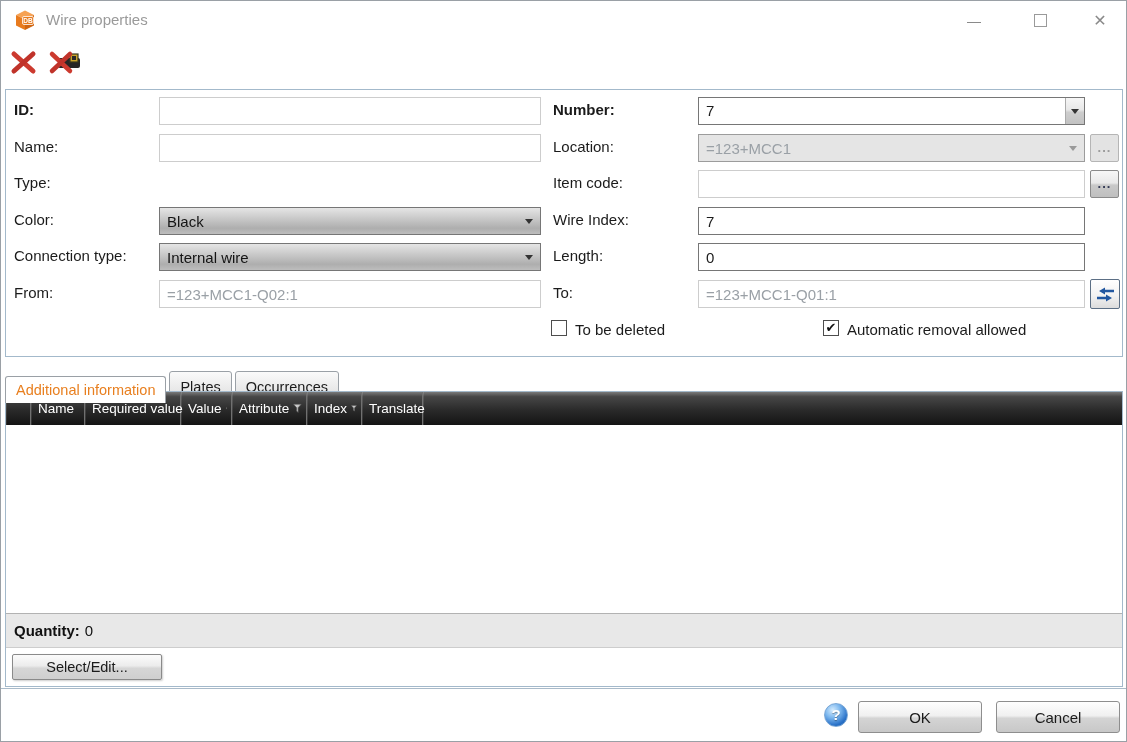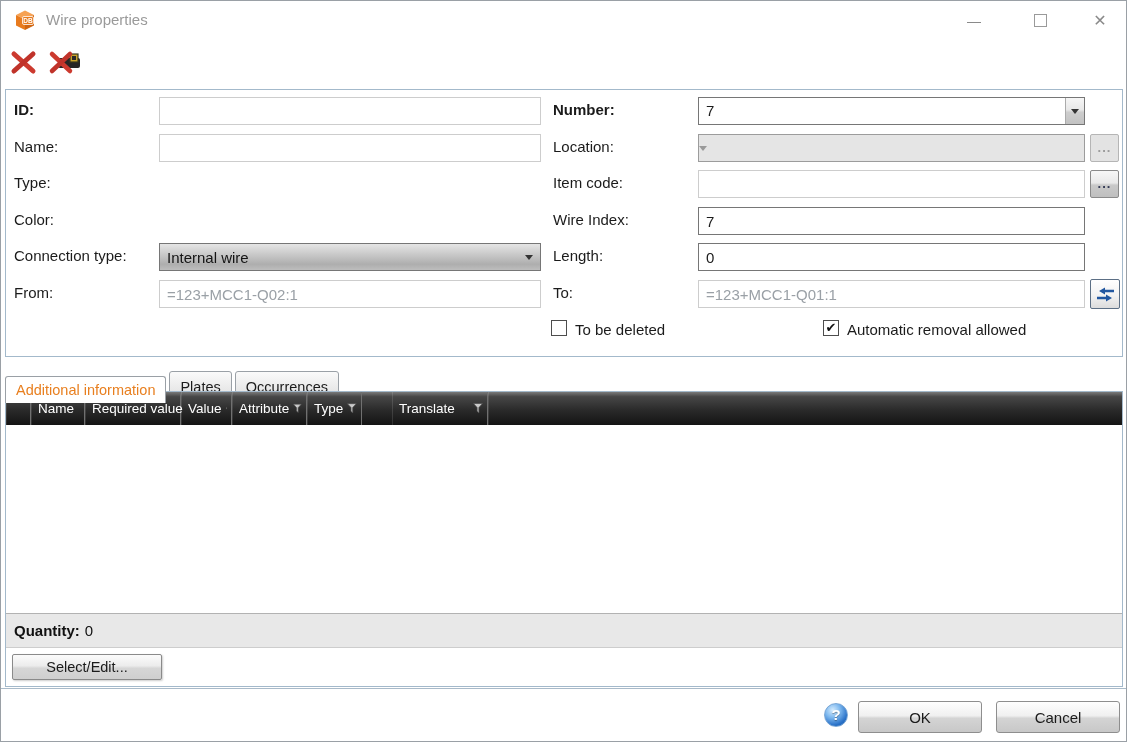--- a/index.html
+++ b/index.html
@@ -183,40 +183,45 @@
 
     <span class="lbl b" style="left:8px; top:11px;">ID:</span>
     <input class="txt" style="left: 153px; top: 7px; width: 382px;" value="">
 
     <span class="lbl" style="left:8px; top:48px;">Name:</span>
     <input class="txt" style="left: 153px; top: 44px; width: 382px;" value="">
 
     <span class="lbl" style="left:8px; top:84px;">Type:</span>
 
     <span class="lbl" style="left:8px; top:121px;">Color:</span>
+    <div class="dropdown" style="left:153px; top:117px; width:382px;">
+      <span class="dval">Black</span>
+      <span class="tri"></span>
+    </div>
 
     <span class="lbl" style="left:8px; top:157px;">Connection type:</span>
     <div class="dropdown" style="left:153px; top:153px; width:382px;">
       <span class="dval">Internal wire</span>
       <span class="tri"></span>
     </div>
 
     <span class="lbl" style="left:8px; top:194px;">From:</span>
     <input class="txt ro" style="left: 153px; top: 190px; width: 382px;" readonly="" value="=123+MCC1-Q02:1">
 
     <span class="lbl b" style="left:547px; top:11px;">Number:</span>
     <div class="combo" style="left:692px; top:7px; width:387px;">
       <span class="cval">7</span>
       <span class="combo-btn">
           <span class="tri"></span>
         </span>
     </div>
 
     <span class="lbl" style="left:547px; top:48px;">Location:</span>
     <div class="dropdown disabled" style="left:692px; top:44px; width:387px;">
+      <span class="dval">=123+MCC1</span>
       <span class="tri dis"></span>
     </div>
     <button class="side-btn disabled" style="left:1084px; top:44px;">...</button>
 
     <span class="lbl" style="left:547px; top:84px;">Item code:</span>
     <input class="txt" style="left: 692px; top: 80px; width: 387px;" value="">
     <button class="side-btn" style="left:1084px; top:80px;">...</button>
 
     <span class="lbl" style="left:547px; top:121px;">Wire Index:</span>
     <input class="txt dark" style="left: 692px; top: 117px; width: 387px;" value="7">
@@ -267,26 +272,26 @@
             <path d="M0.5,0.5 H10.5 L6.5,5 V11 L4.5,9 V5 Z" fill="#c9c9c9" stroke="#4a4a4a" stroke-width="0.8"></path>
           </svg>
       </div>
       <div class="hcell" style="width:75px;">
         <span class="hlabel">Attribute</span>
         <svg width="10" height="11" viewBox="0 0 11 12">
             <path d="M0.5,0.5 H10.5 L6.5,5 V11 L4.5,9 V5 Z" fill="#c9c9c9" stroke="#4a4a4a" stroke-width="0.8"></path>
           </svg>
       </div>
       <div class="hcell" style="width:55px;">
-        <span class="hlabel">Type</span>
-        <svg width="10" height="11" viewBox="0 0 11 12">
-            <path d="M0.5,0.5 H10.5 L6.5,5 V11 L4.5,9 V5 Z" fill="#c9c9c9" stroke="#4a4a4a" stroke-width="0.8"></path>
-          </svg>
-      </div>
-      <div class="hcell" style="width:96px;margin-left:30px;">
+        <span class="hlabel">Index</span>
+        <svg width="10" height="11" viewBox="0 0 11 12">
+            <path d="M0.5,0.5 H10.5 L6.5,5 V11 L4.5,9 V5 Z" fill="#c9c9c9" stroke="#4a4a4a" stroke-width="0.8"></path>
+          </svg>
+      </div>
+      <div class="hcell" style="width:61px;">
         <span class="hlabel">Translate</span>
         <svg width="10" height="11" viewBox="0 0 11 12">
             <path d="M0.5,0.5 H10.5 L6.5,5 V11 L4.5,9 V5 Z" fill="#c9c9c9" stroke="#4a4a4a" stroke-width="0.8"></path>
           </svg>
       </div>
       <div class="hcell fill"></div>
     </div>
     <div class="grid-body"></div>
     <div class="qty-bar">
       <span class="ql">Quantity:</span>

